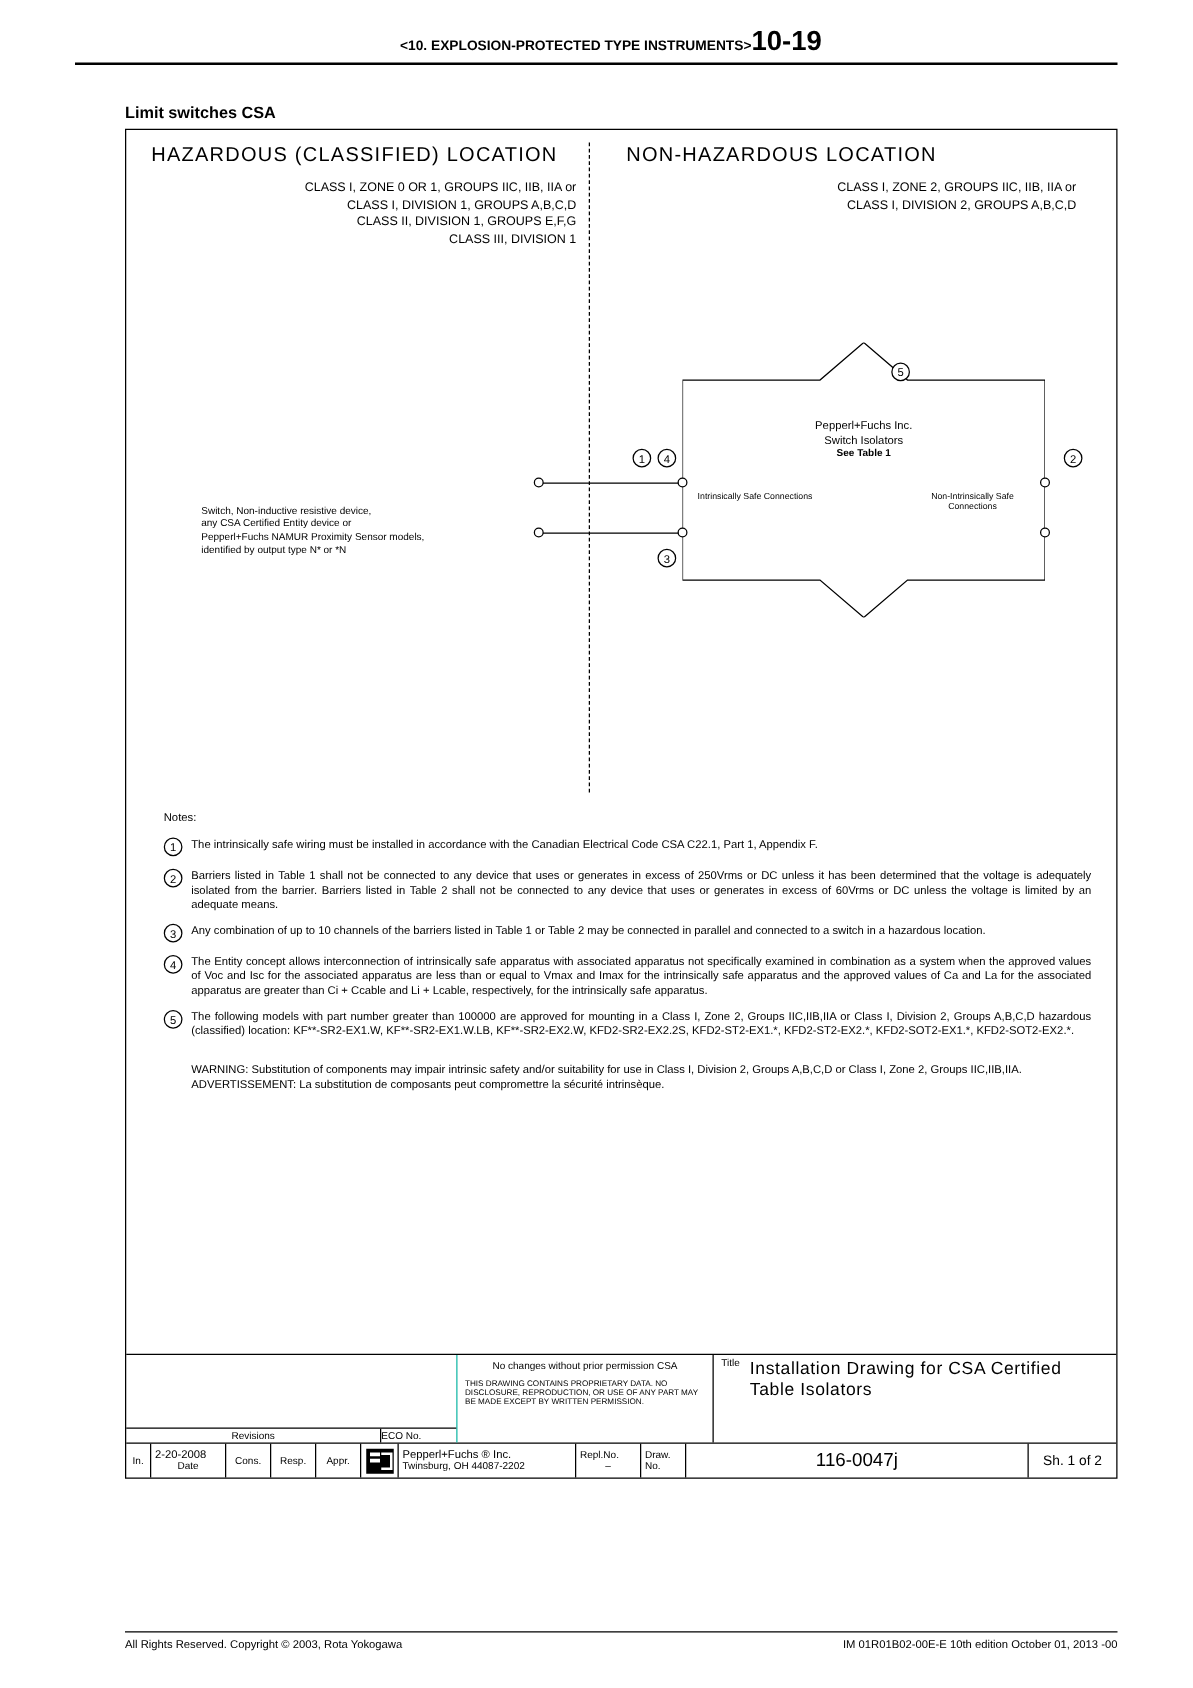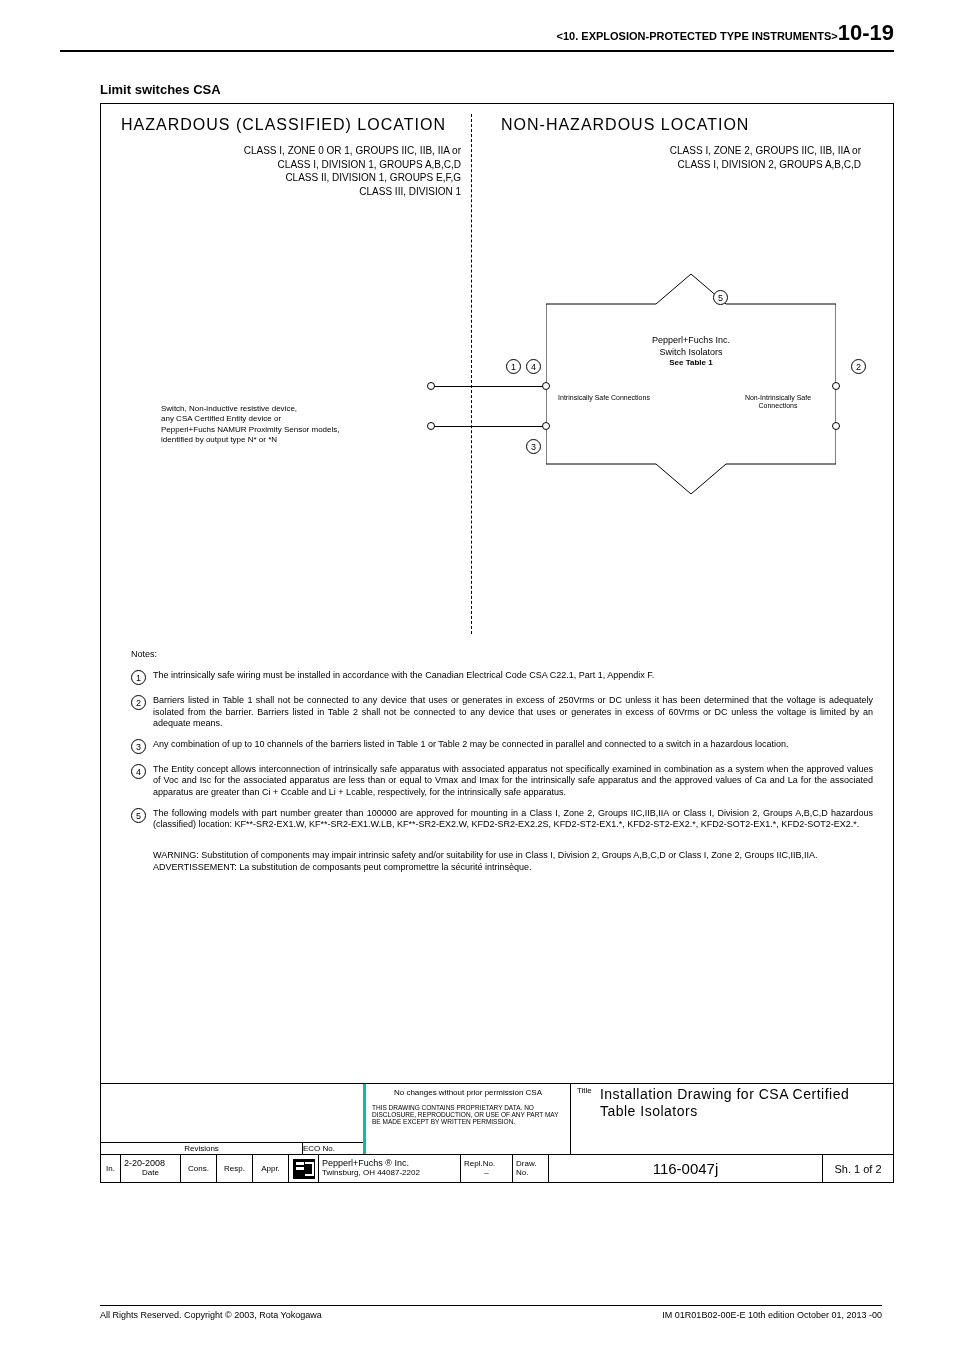--- a/index.html
+++ b/index.html
@@ -11,21 +11,21 @@
     color: #000;
     position: relative;
   }
   .page {
     width: 100%;
     height: 100%;
     padding: 20px 60px 40px 60px;
   }
   .top-header {
     display: flex;
-    justify-content: flex-end;
+    justify-content: flex-start;
     align-items: baseline;
     border-bottom: 2px solid #000;
     padding-bottom: 4px;
     margin-bottom: 30px;
     padding-left: 260px;
   }
   .top-header .sec { font-size: 11px; font-weight: bold; }
   .top-header .pg { font-size: 22px; font-weight: bold; }
   .section-title { font-size: 13px; font-weight: bold; margin-bottom: 6px; padding-left: 40px; }
   .frame {
@@ -113,21 +113,21 @@
   .note-row .nt { flex: 1; }
   .warn-block { margin-left: 22px; margin-top: 20px; }
   
   .tblock {
     position: absolute;
     bottom: 0; left: 0; right: 0;
     border-top: 1px solid #000;
     font-size: 9px;
   }
   .tb-row1 { display: flex; height: 70px; }
-  .tb-c1 { flex: 0 0 265px; border-right: 3px solid #14b8a6; position: relative; }
+  .tb-c1 { flex: 0 0 265px; border-right: 1px solid #14b8a6; position: relative; }
   .tb-c2 { flex: 0 0 205px; border-right: 1px solid #000; padding: 4px 6px; font-size: 8px; line-height: 1.25; }
   .tb-c3 { flex: 1; padding: 2px 6px; display: flex; }
   .tb-c3 .tl { font-size: 8px; width: 28px; }
   .tb-c3 .tv { font-size: 14px; letter-spacing: 0.5px; line-height: 1.2; }
   .tb-rev-hdr {
     position: absolute; bottom: 0; left: 0; right: 0;
     border-top: 1px solid #000;
     display: flex; font-size: 8px;
   }
   .tb-rev-hdr div:first-child { flex: 1; text-align: center; border-right: 1px solid #000; padding: 1px 0; }
@@ -136,21 +136,21 @@
   .tb-row2 > div { border-right: 1px solid #000; padding: 0 3px; display: flex; flex-direction: column; justify-content: center; }
   .tb-row2 > div:last-child { border-right: none; }
   .cell-sm-top { font-size: 9px; line-height: 1; }
   .cell-sm-bot { font-size: 8px; line-height: 1.2; text-align: center; }
   .logo-cell { flex: 0 0 30px; position: relative; }
   .logo-cell svg { position: absolute; top: 2px; left: 2px; }
   .proprietary { font-size: 6.5px; line-height: 1.1; margin-top: 6px; }
   .footer {
     position: absolute;
     bottom: 30px;
-    left: 100px; right: 72px;
+    left: 100px; right: 60px;
     border-top: 1px solid #000;
     padding-top: 4px;
     display: flex;
     justify-content: space-between;
     font-size: 9px;
   }
 </style>
 </head>
 <body>
 

